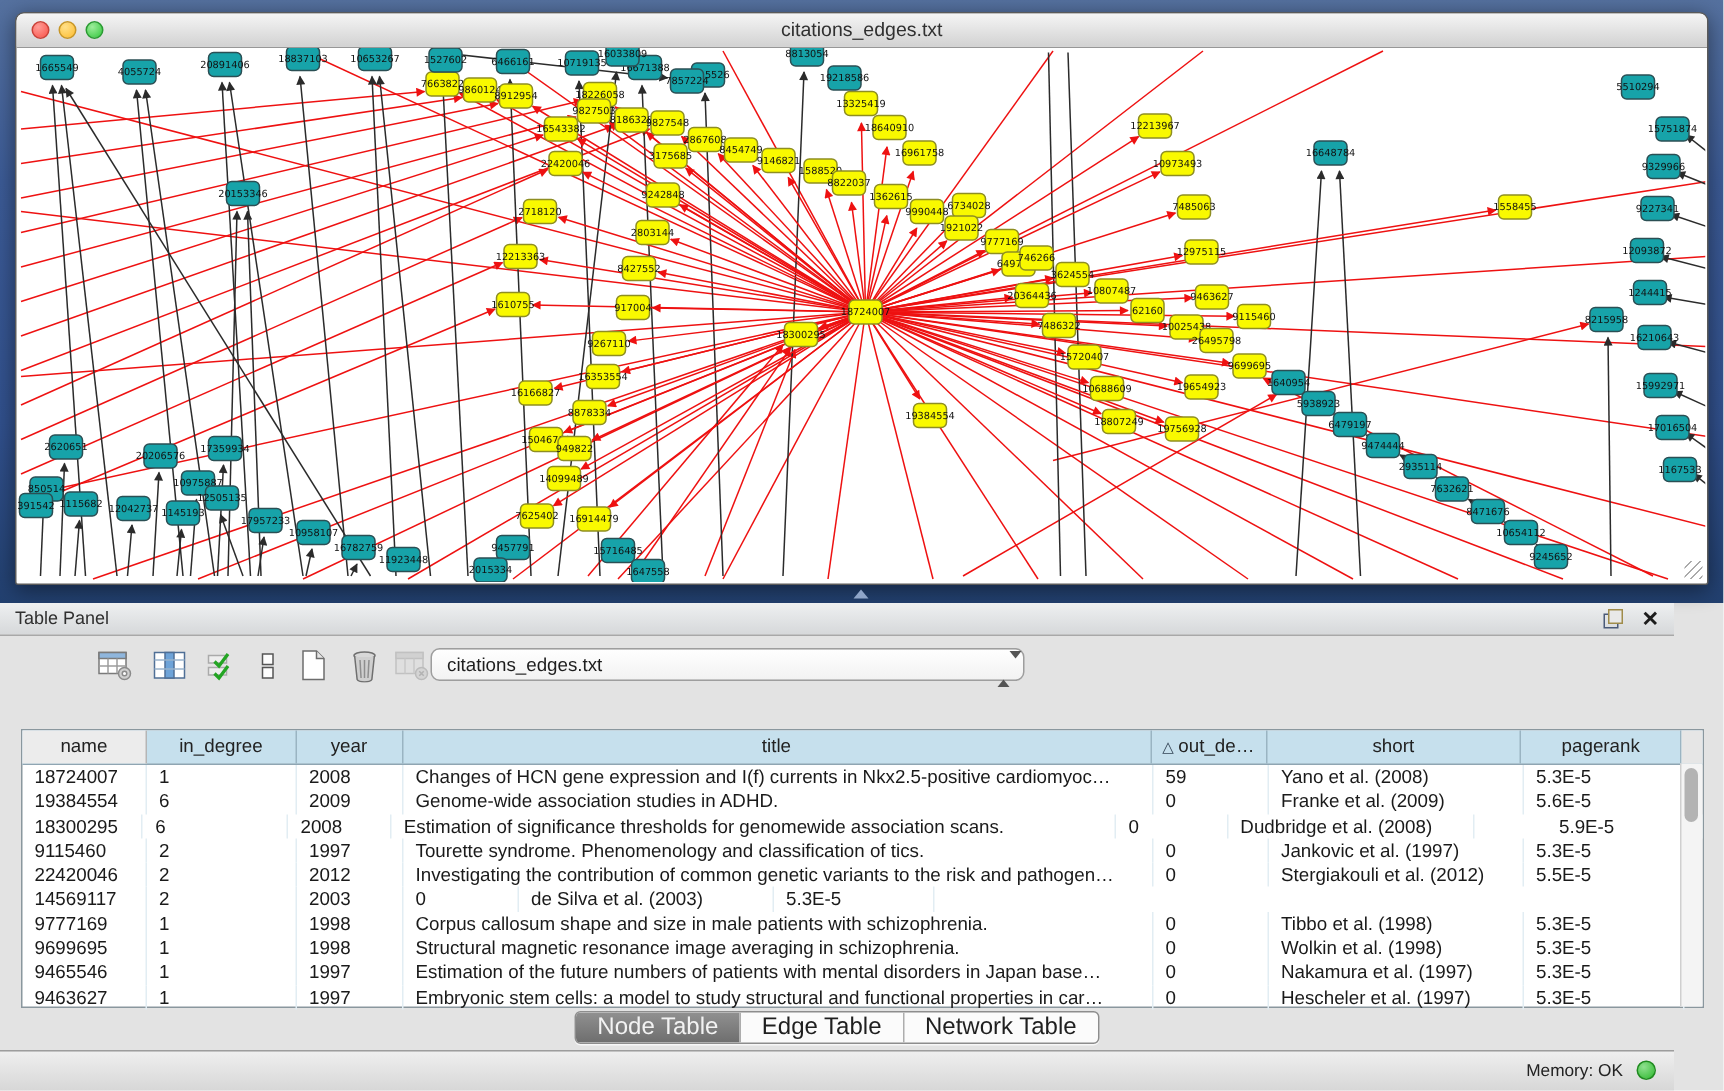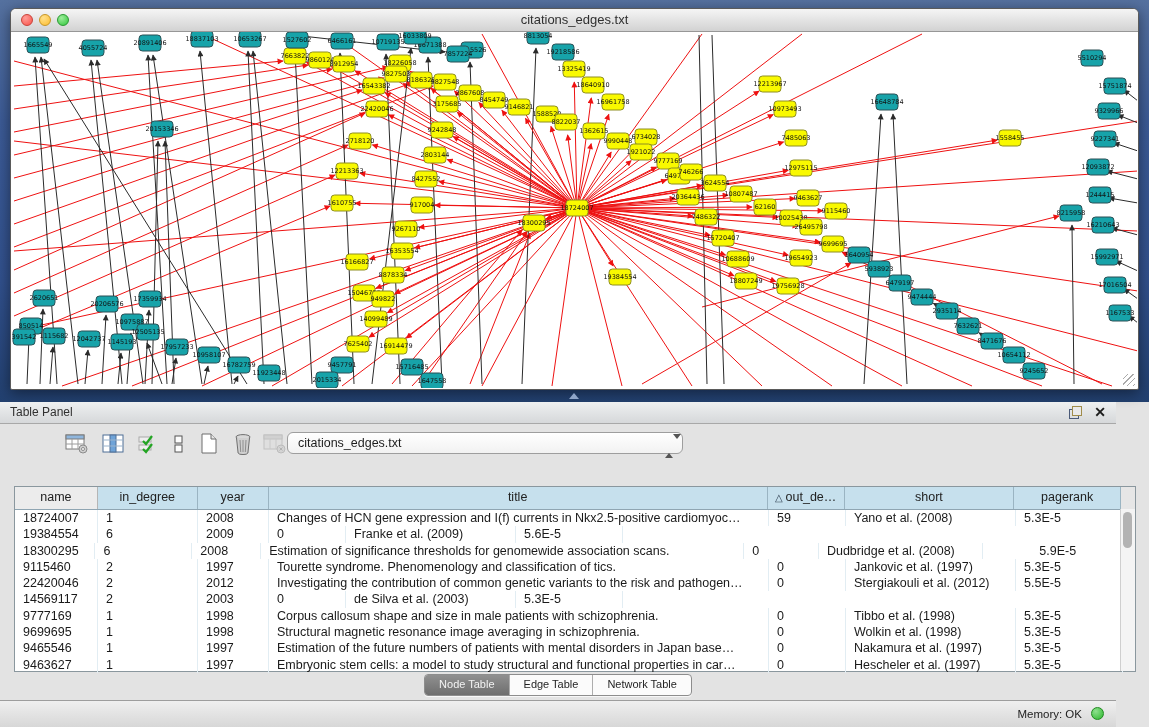--- a/index.html
+++ b/index.html
@@ -58,21 +58,21 @@
   .trow{display:flex;height:16.3px;line-height:16.3px;color:#1a1a1a;}
   .td{box-sizing:border-box;padding-left:8px;border-right:1px solid #e2edf3;
       overflow:hidden;white-space:nowrap;}
   .tbody{position:relative;}
   .vscroll{position:absolute;right:0;top:22px;bottom:0;width:14px;background:#f4f4f4;border-left:1px solid #cfcfcf;}
   .vthumb{position:absolute;left:2px;top:3px;width:9px;height:36px;border-radius:5px;background:#b3b3b3;}
   
   .tabsrow{position:absolute;left:0;top:272px;width:100%;display:flex;justify-content:center;}
   .seg{display:flex;height:20px;border:1px solid #8d8d8d;border-radius:4px;overflow:hidden;
     background:#fbfbfb;box-shadow:0 1px 0 rgba(255,255,255,.7);}
-  .seg .tab{padding:0 14px;font-size:11px;line-height:19px;color:#1f1f1f;border-left:1px solid #adadad;background:transparent;}
+  .seg .tab{padding:0 14px;font-size:16px;line-height:19px;color:#1f1f1f;border-left:1px solid #adadad;background:transparent;}
   .seg .tab:first-child{border-left:none;}
   .seg .tab.active{background:linear-gradient(#909090,#6e6e6e);color:#f2f2f2;}
   
   .statusbar{position:absolute;left:0;top:298px;width:100%;height:27px;
     background:linear-gradient(#efefef,#d7d7d7);border-top:1px solid #9d9d9d;box-sizing:border-box;}
   .mem{position:absolute;right:34px;top:7px;font-size:11.5px;color:#222;}
   .memdot{position:absolute;right:12px;top:6px;width:13px;height:13px;border-radius:50%;
     background:radial-gradient(circle at 35% 30%,#8fe08f,#2db82d);border:1px solid #1f8a1f;box-sizing:border-box;}
   
   .mini{display:block;}
@@ -845,20 +845,21 @@
           <div class="td" style="width: 71px;">2008</div>
           <div class="td" style="width: 500px;">Changes of HCN gene expression and I(f) currents in Nkx2.5-positive cardiomyoc…</div>
           <div class="td" style="width: 77px;">59</div>
           <div class="td" style="width: 170px;">Yano et al. (2008)</div>
           <div class="td" style="width: 107px;">5.3E-5</div>
         </div>
         <div class="trow">
           <div class="td" style="width: 83px;">19384554</div>
           <div class="td" style="width: 100px;">6</div>
           <div class="td" style="width: 71px;">2009</div>
+          <div class="td" style="width: 500px;">Genome-wide association studies in ADHD.</div>
           <div class="td" style="width: 77px;">0</div>
           <div class="td" style="width: 170px;">Franke et al. (2009)</div>
           <div class="td" style="width: 107px;">5.6E-5</div>
         </div>
         <div class="trow">
           <div class="td" style="width: 83px;">18300295</div>
           <div class="td" style="width: 100px;">6</div>
           <div class="td" style="width: 71px;">2008</div>
           <div class="td" style="width: 500px;">Estimation of significance thresholds for genomewide association scans.</div>
           <div class="td" style="width: 77px;">0</div>

